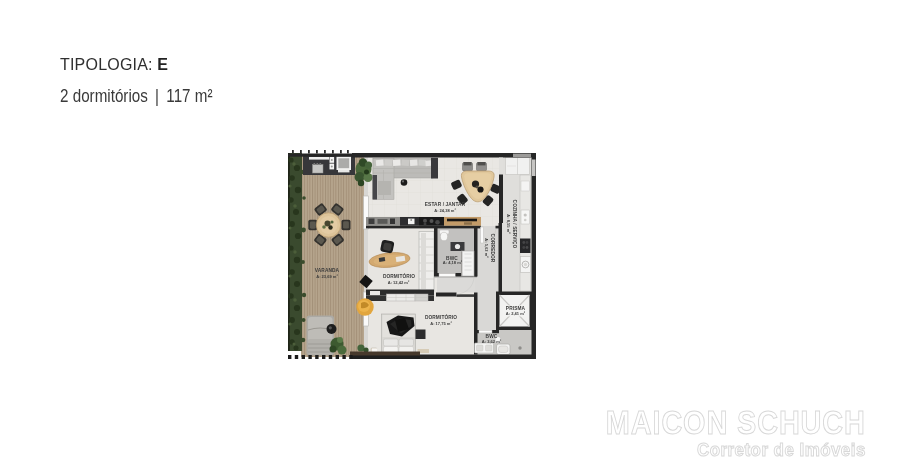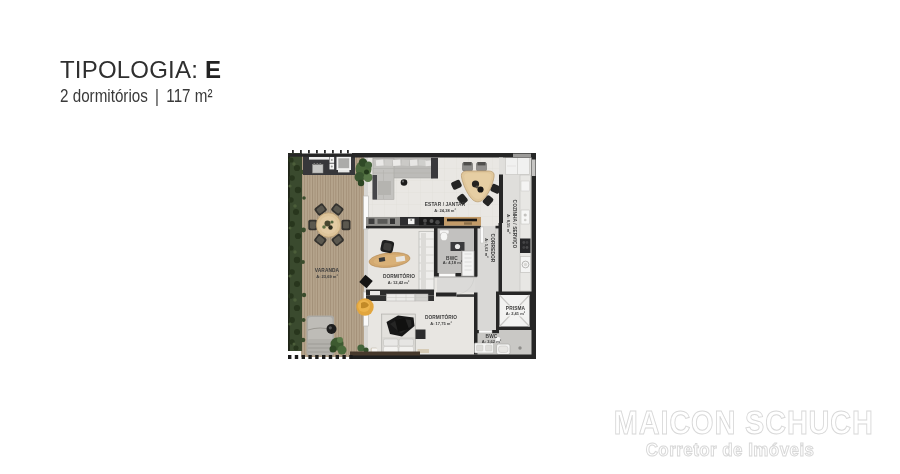--- a/index.html
+++ b/index.html
@@ -1,23 +1,23 @@
 <!DOCTYPE html>
 <html><head>
 <meta charset="utf-8">
 <style>
   html,body{margin:0;padding:0;}
   body{width:900px;height:474px;background:#ffffff;overflow:hidden;position:relative;
        font-family:"Liberation Sans", sans-serif;}
-  .title{position:absolute;left:60px;top:56px;font-size:24px;letter-spacing:0.2px;
+  .title{position:absolute;left:60px;top:56px;font-size:16px;letter-spacing:0.2px;
          color:#2f2f2f;font-weight:400;}
   .title b{font-weight:700;color:#222;}
   .subtitle{position:absolute;left:60px;top:84.5px;font-size:19px;letter-spacing:0px;
             color:#3a3a3a;font-weight:400;transform:scaleX(0.8);transform-origin:left top;}
-  .wm{position:absolute;right:26px;top:404.5px;text-align:center;color:transparent;
+  .wm{position:absolute;right:34px;top:404.5px;text-align:right;color:transparent;
       -webkit-text-stroke:1px #d8d8d8;line-height:1;}
   .wm .l1{font-size:34px;font-weight:700;letter-spacing:1px;transform:scaleX(0.85);transform-origin:right top;}
   .wm .l2{font-size:18px;font-weight:700;letter-spacing:0.5px;margin-top:2.5px;transform:scaleX(0.94);transform-origin:right top;}
   svg{position:absolute;left:0;top:0;}
   text{font-family:"Liberation Sans", sans-serif;fill:#3c3c3c;font-weight:bold;}
   .rn{font-size:4.8px;letter-spacing:0.1px;}
   .ra{font-size:4.05px;font-weight:bold;}
 </style>
 </head>
 <body>

